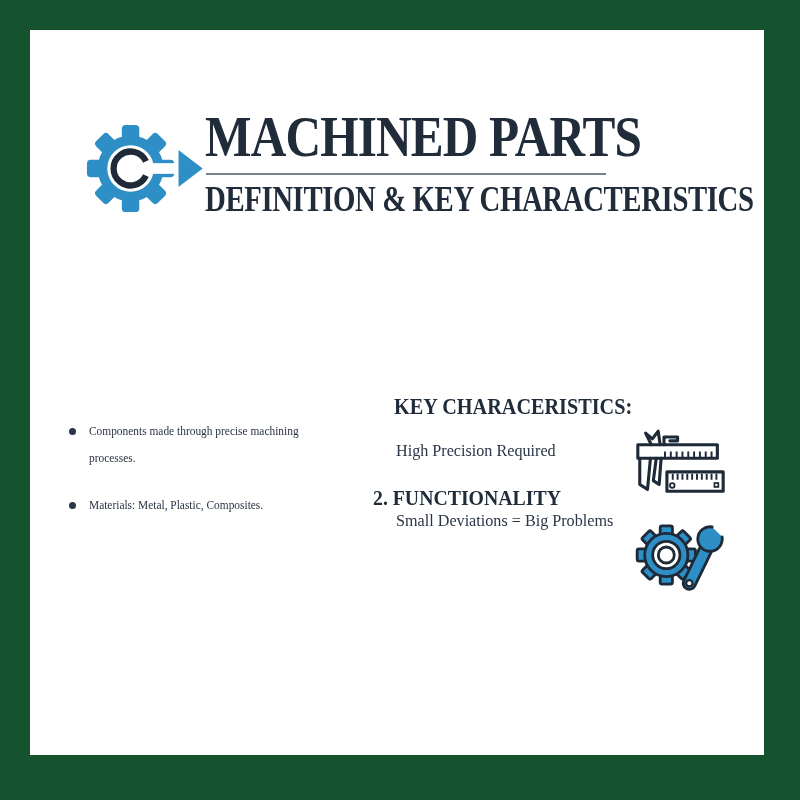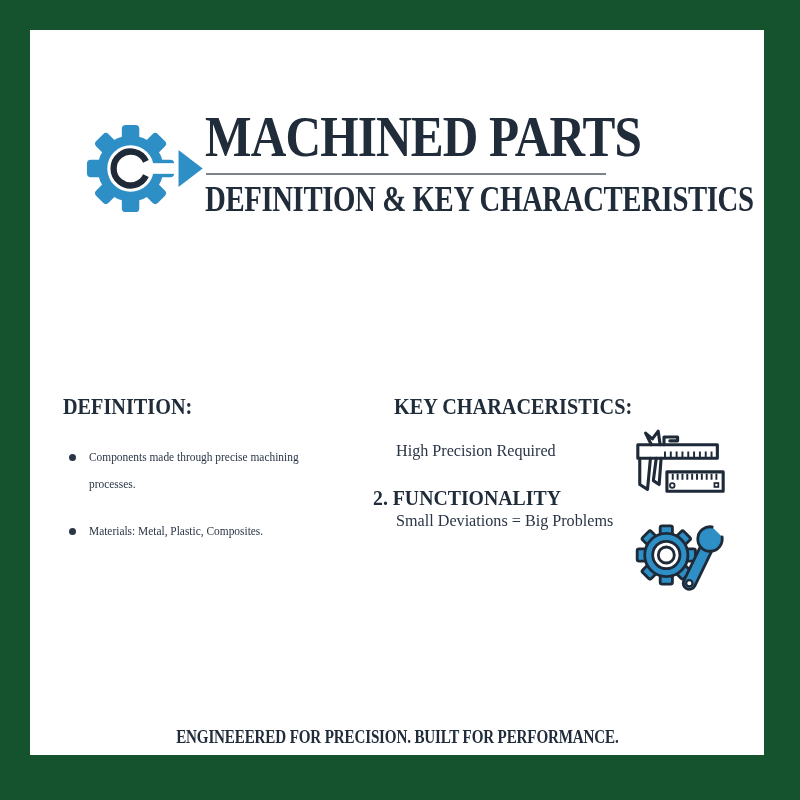--- a/index.html
+++ b/index.html
@@ -98,21 +98,20 @@
         <polygon points="95,28 95,72 124,50" fill="#2E8FC7" stroke="#FFFFFF" stroke-width="3"></polygon>
       </svg>
       <div class="title-block">
         <h1 class="title"><span class="cond cx85">MACHINED PARTS</span></h1>
         <div class="title-divider"></div>
         <h2 class="subtitle"><span class="cond cx80">DEFINITION &amp; KEY CHARACTERISTICS</span></h2>
       </div>
     </div>
 
     <section class="definition-col">
-      <h3 class="col-heading"><span class="cond cx88">DEFINITION:</span></h3>
       <ul class="bullets">
         <li><span class="bullet-text wrap3">Components made through precise machining processes.</span></li>
         <li><span class="bullet-text nowrap">Materials: Metal, Plastic, Composites.</span></li>
       </ul>
     </section>
 
     <section class="chars-col">
       <h3 class="col-heading"><span class="cond cx88">KEY CHARACERISTICS:</span></h3>
 
       <div class="char-item">
@@ -153,18 +152,15 @@
         </g>
         <circle cx="36.5" cy="45" r="14.5" fill="#FFFFFF" stroke="#1F2A38" stroke-width="3"></circle>
         <circle cx="36.5" cy="45" r="8.5" fill="#FFFFFF" stroke="#1F2A38" stroke-width="3"></circle>
         <line x1="61" y1="75" x2="80" y2="36" stroke="#1F2A38" stroke-width="16" stroke-linecap="round"></line>
         <line x1="61" y1="75" x2="80" y2="36" stroke="#2E8FC7" stroke-width="10" stroke-linecap="round"></line>
         <path d="M 95.8 25.7 A 13 13 0 1 1 85.3 15.2" fill="#2E8FC7" stroke="#1F2A38" stroke-width="3" stroke-linecap="round"></path>
         <circle cx="61" cy="75" r="3.4" fill="#FFFFFF" stroke="#1F2A38" stroke-width="2.4"></circle>
       </svg>
     </div>
 
-    <div class="footer">
-      <span class="footer-text">ENGINEEERED FOR PRECISION. BUILT FOR PERFORMANCE.</span>
-    </div>
 
   </div>
 </div>
 
 </body></html>

